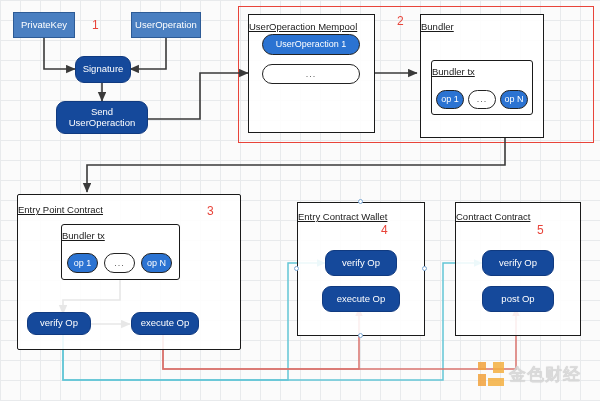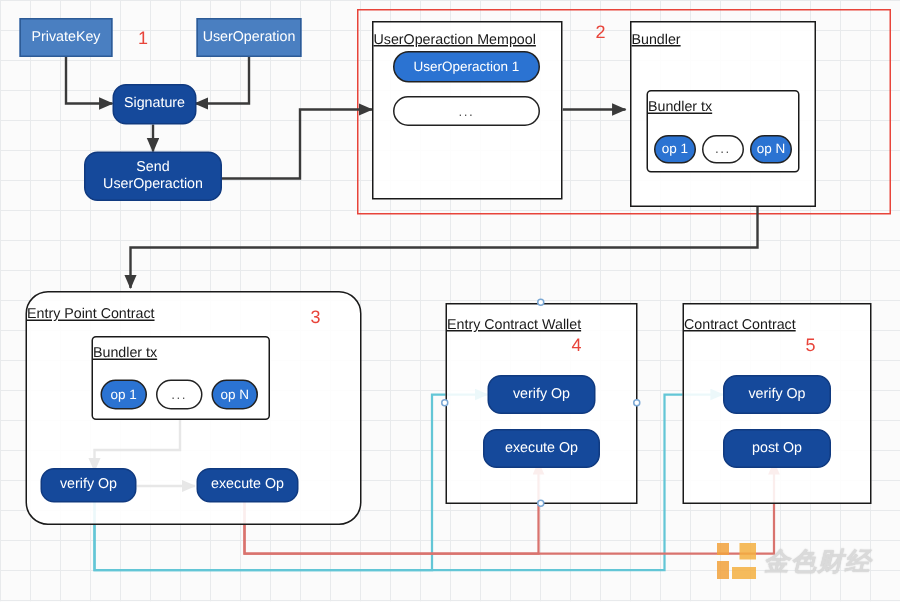--- a/index.html
+++ b/index.html
@@ -67,21 +67,21 @@
     letter-spacing: 1px;
   }
   
   .container-box {
     position: absolute;
     box-sizing: border-box;
     background: rgba(255,255,255,0.88);
     border: 1.6px solid #1a1a1a;
   }
   .container-box.rounded {
-    border-radius: 15px;
+    border-radius: 2px;
   }
   .container-box.inner {
     background: #ffffff;
     border-width: 1.3px;
     border-radius: 3px;
   }
   .box-title {
     position: absolute;
     left: 0;
     right: 0;
@@ -149,21 +149,20 @@
     width: 16px; height: 8px;
     background: #f5b041;
   }
   .wm-text {
     font-family: "DejaVu Sans", sans-serif;
     font-size: 17px;
     font-weight: bold;
     color: #d5d5d5;
     letter-spacing: 1px;
     text-shadow: 0 0 1px #bdbdbd;
-    font-style: italic;
   }
 </style>
 </head>
 <body>
 
 <div id="canvas">
 
   <div class="red-region" style="left:238px; top:6px; width:356px; height:137px;"></div>
 
   <svg class="svg-layer" viewBox="0 0 600 401">

